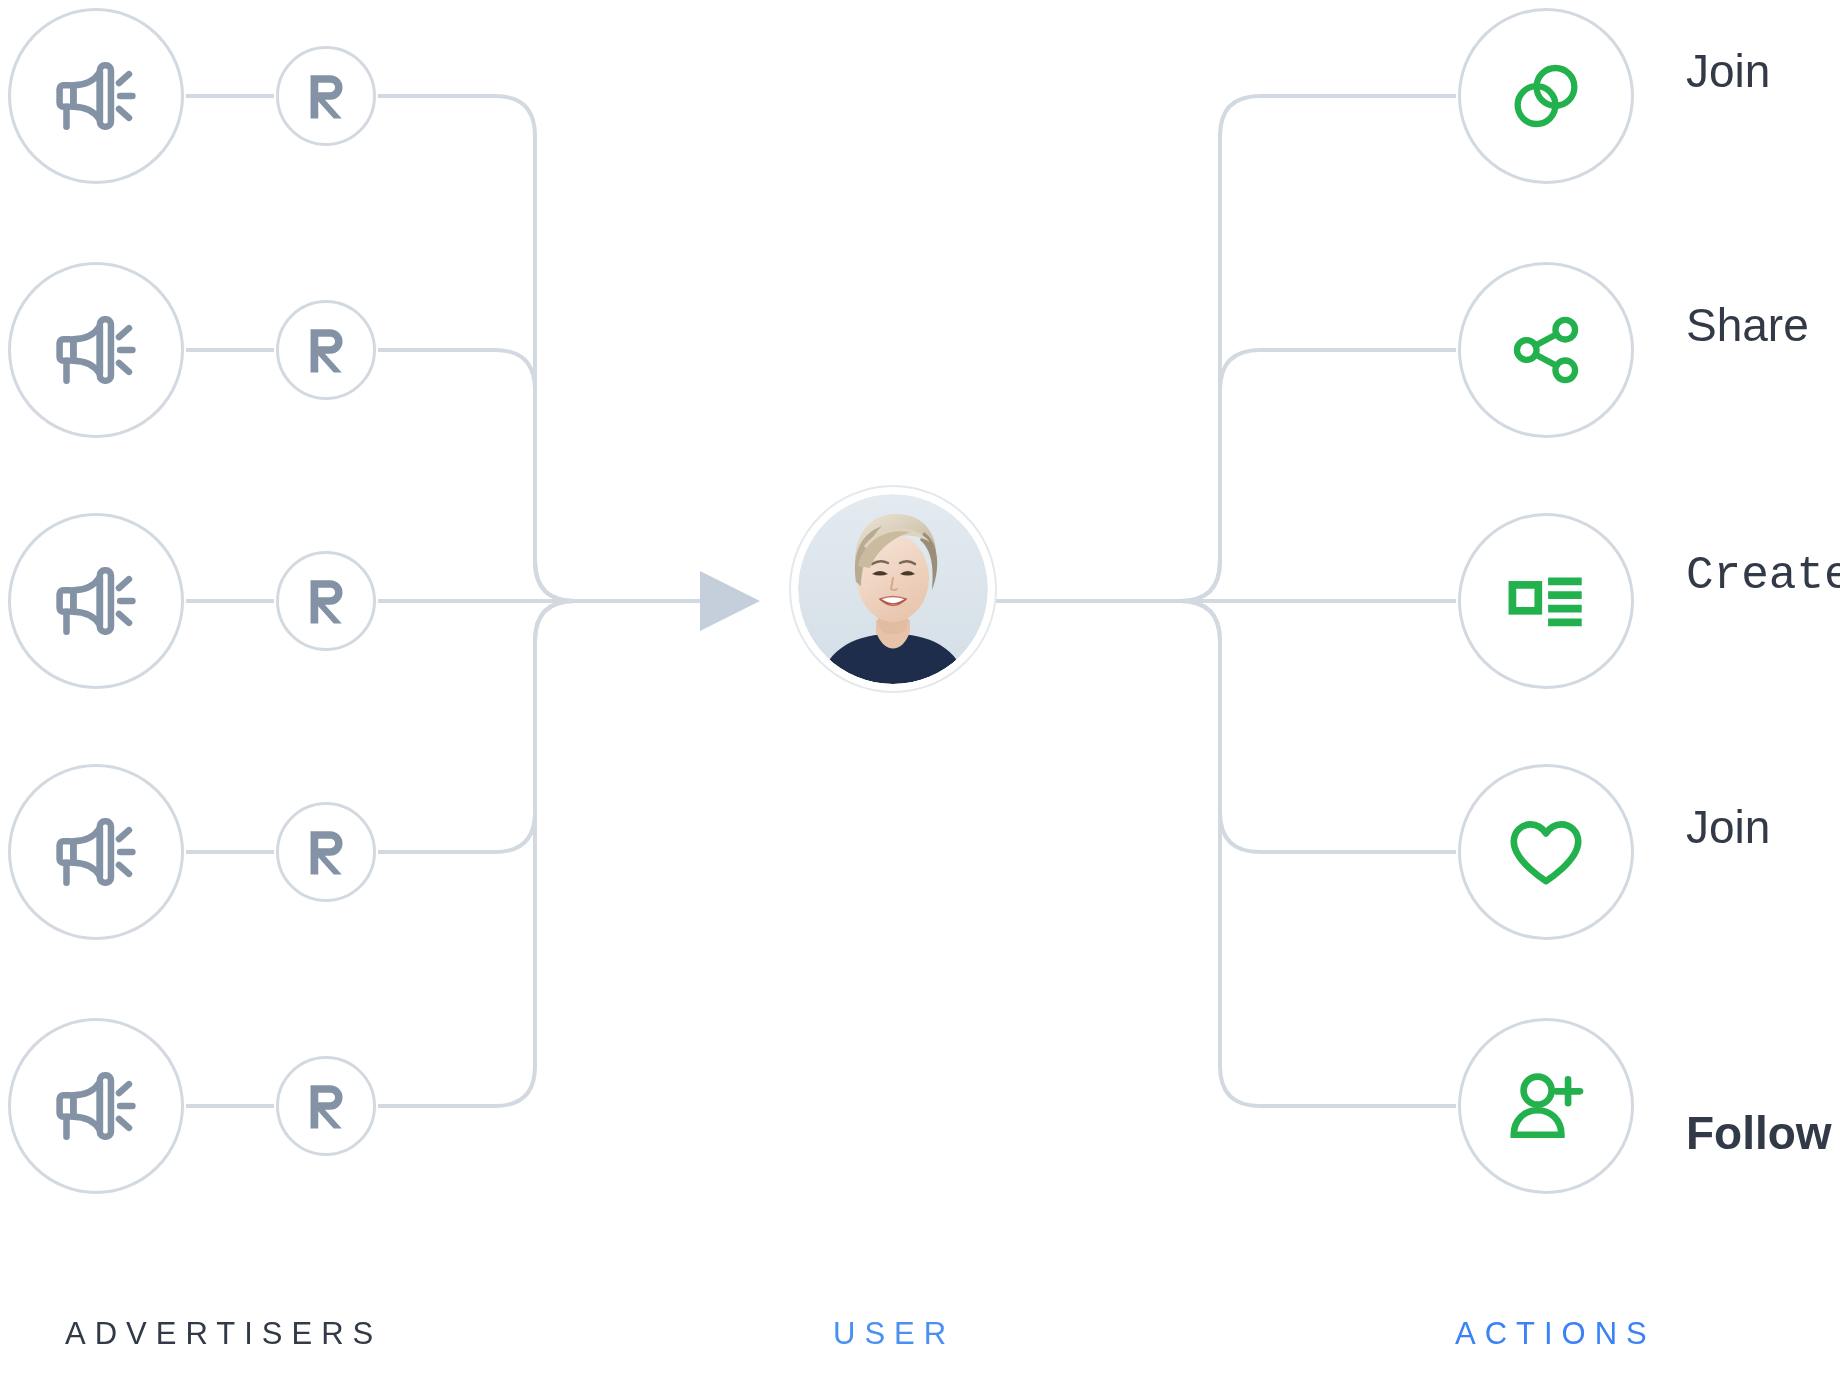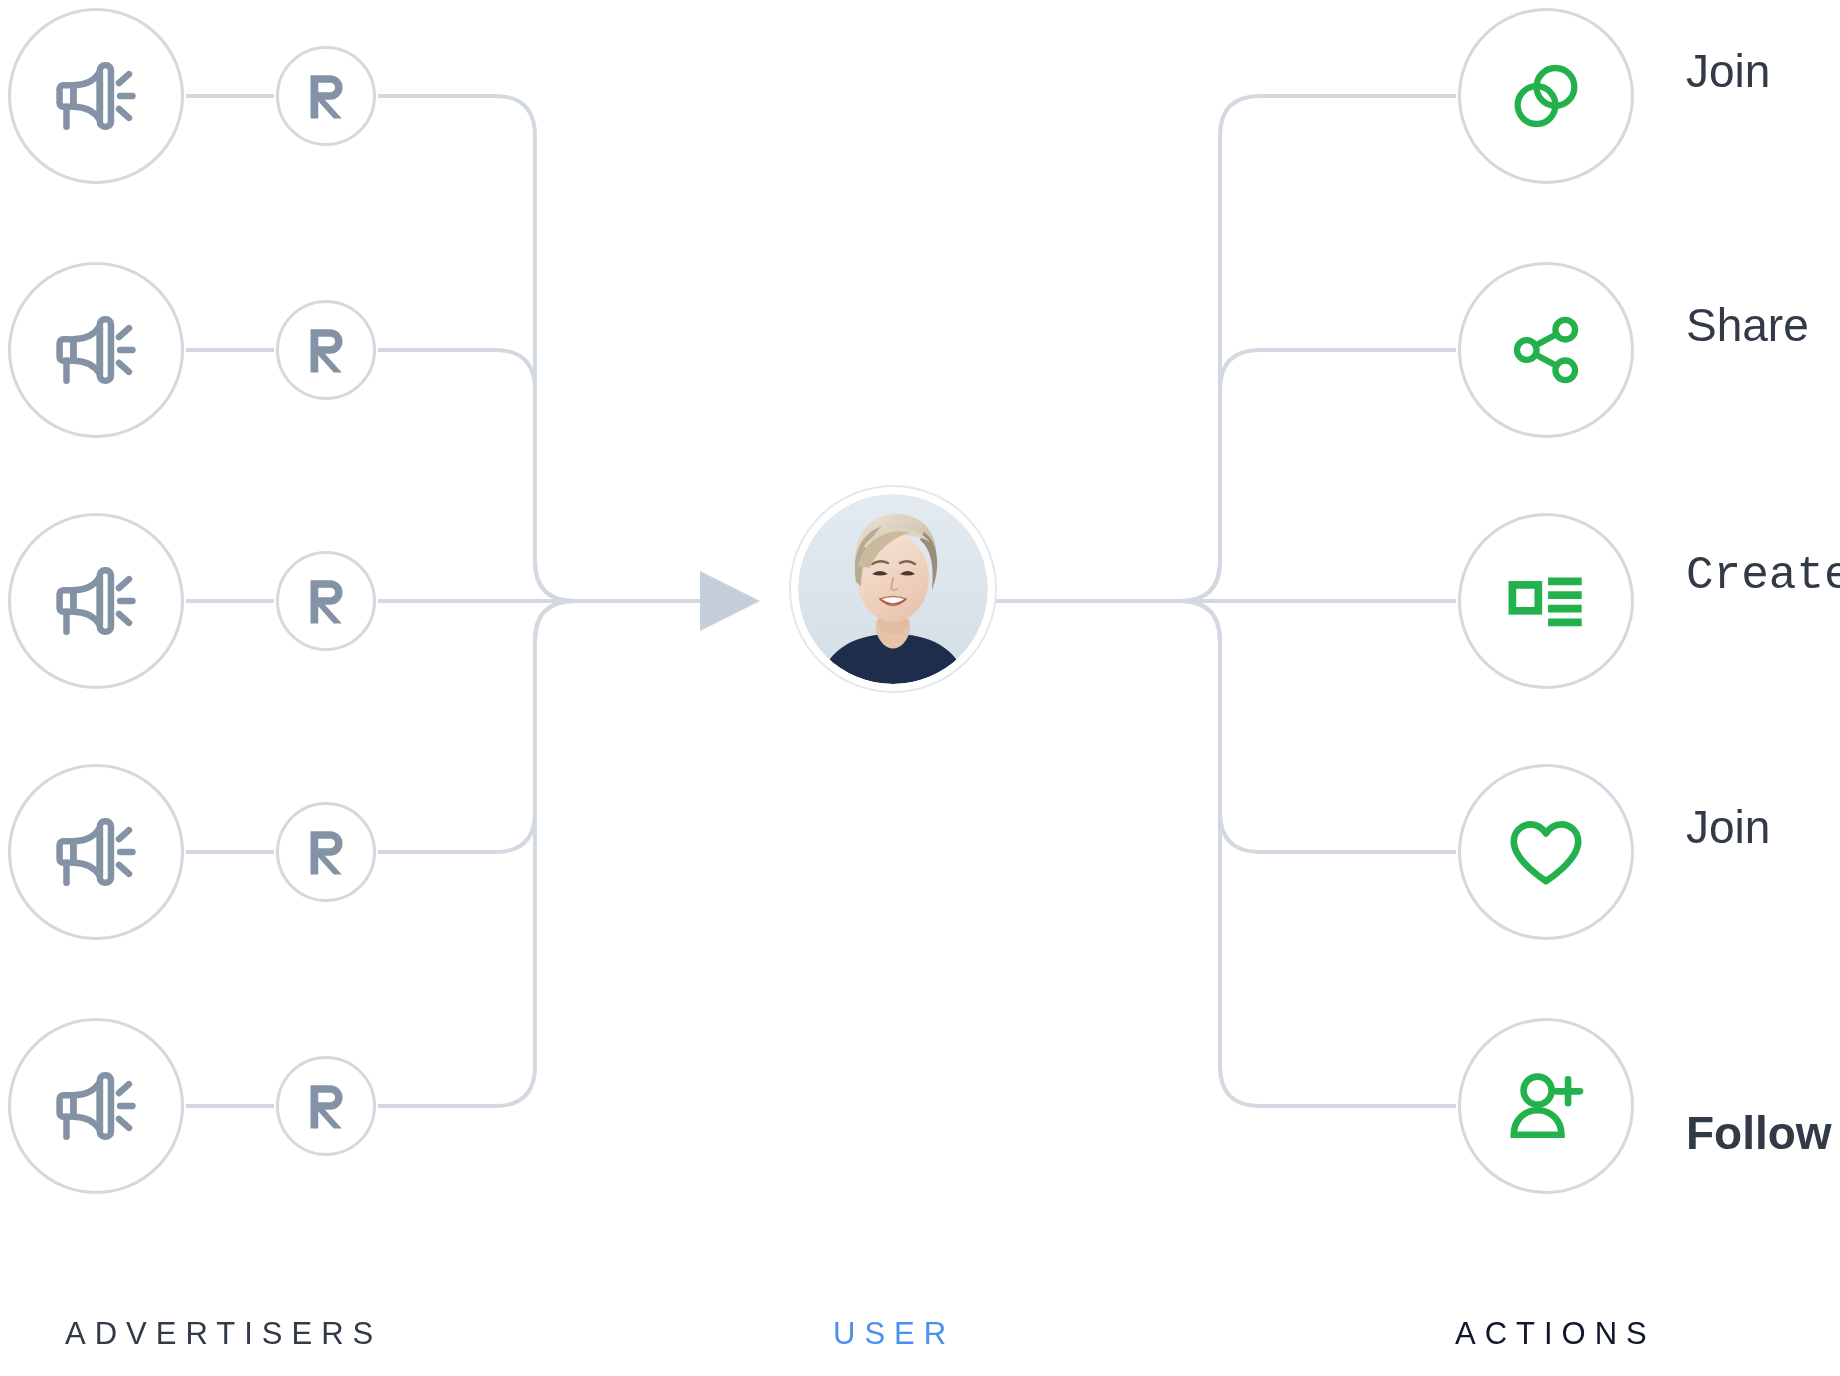--- a/index.html
+++ b/index.html
@@ -71,21 +71,21 @@
     position: absolute;
     bottom: 24px;
     font-size: 31px;
     font-weight: normal;
     letter-spacing: 9px;
     white-space: nowrap;
     font-family: "Liberation Sans", sans-serif;
   }
   #label-advertisers { left: 65px;  color: #323a47; }
   #label-user        { left: 810px; color: #4a90f0; margin-left: 23px; }
-  #label-actions     { left: 1455px; color: #0f172a; text-align: right; }
+  #label-actions     { left: 1455px; color: #3b82f6; text-align: right; }
 </style>
 </head>
 <body>
 
 <div id="stage">
 
   <svg id="wires" viewBox="0 0 1840 1376" width="1840" height="1376">
     <g fill="none" stroke="#d2d9e0" stroke-width="4">
 
       <line x1="186" y1="96" x2="274" y2="96"></line>

